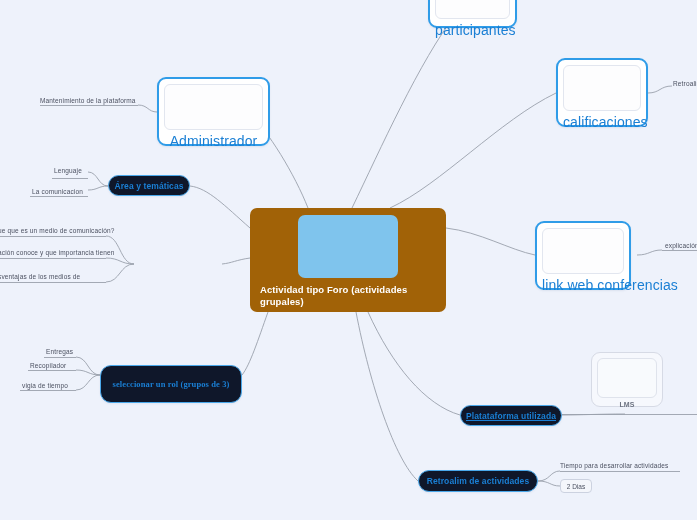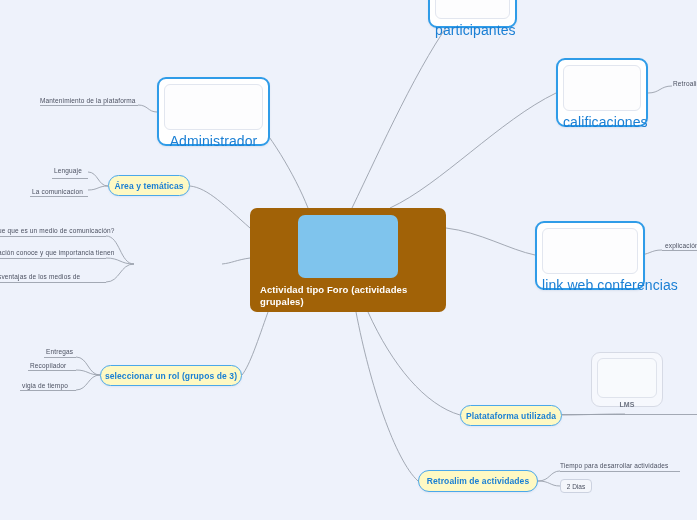--- a/index.html
+++ b/index.html
@@ -98,21 +98,21 @@
   }
   .img-node.grey .caption {
     color: #6d7382;
     font-weight: bold;
     font-size: 7px;
   }
 
   
   .pill-node {
     position: absolute;
-    background: #fef9c3;
+    background: #0f172a;
     border: 1.6px solid #4aa8ea;
     border-radius: 11px;
     box-sizing: border-box;
     color: #1a7fd4;
     font-size: 8.5px;
     font-weight: bold;
     letter-spacing: 0.1px;
     display: flex;
     align-items: center;
     justify-content: center;
@@ -222,40 +222,40 @@
   <div class="img-node" style="left:556px; top:58px; width:92px; height:69px;">
     <div class="thumb"></div>
     <div class="caption">calificaciones</div>
   </div>
 
   <div class="img-node" style="left:157px; top:77px; width:113px; height:69px;">
     <div class="thumb"></div>
     <div class="caption">Administrador</div>
   </div>
 
-  <div class="img-node" style="left:535px; top:221px; width:110px; height:69px;text-align:right;">
+  <div class="img-node" style="left:535px; top:221px; width:96px; height:69px;text-align:right;">
     <div class="thumb"></div>
     <div class="caption">link web conferencias</div>
   </div>
 
   <div class="img-node grey" style="left:591px; top:352px; width:72px; height:55px;">
     <div class="thumb" style="height:40px;"></div>
     <div class="caption">LMS</div>
   </div>
 
   <div class="pill-node" style="left:108px; top:175px; width:82px; height:21px;">
     <span>Área y temáticas</span>
   </div>
 
 
-  <div class="pill-node" style="left:100px; top:365px; width:142px; height:21px;">
+  <div class="pill-node" style="left:100px; top:365px; width:142px; height:38px;font-family:Liberation Serif, serif;">
     <span>seleccionar un rol (grupos de 3)</span>
   </div>
 
-  <div class="pill-node" style="left:460px; top:405px; width:102px; height:21px;">
+  <div class="pill-node" style="left:460px; top:405px; width:102px; height:21px;text-decoration:underline;">
     <span>Platataforma utilizada</span>
   </div>
 
   <div class="pill-node" style="left:418px; top:470px; width:120px; height:22px;">
     <span>Retroalim de actividades</span>
   </div>
 
   <div class="leaf-label" style="left:673px; top:79px;">Retroalim</div>
 
   <div class="leaf-label" style="left:40px; top:96px;">Mantenimiento de la plataforma</div>

